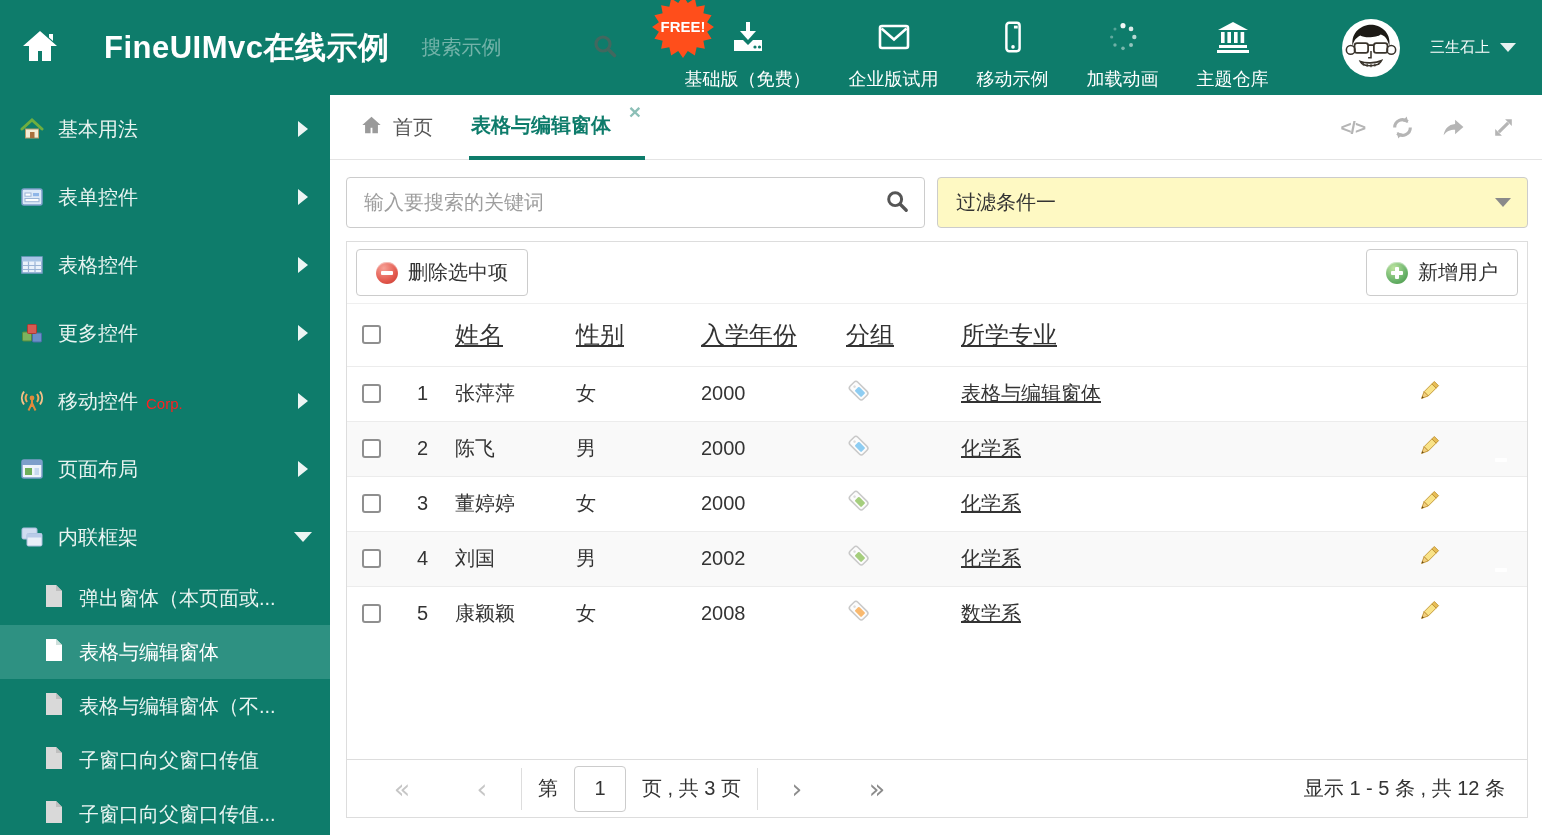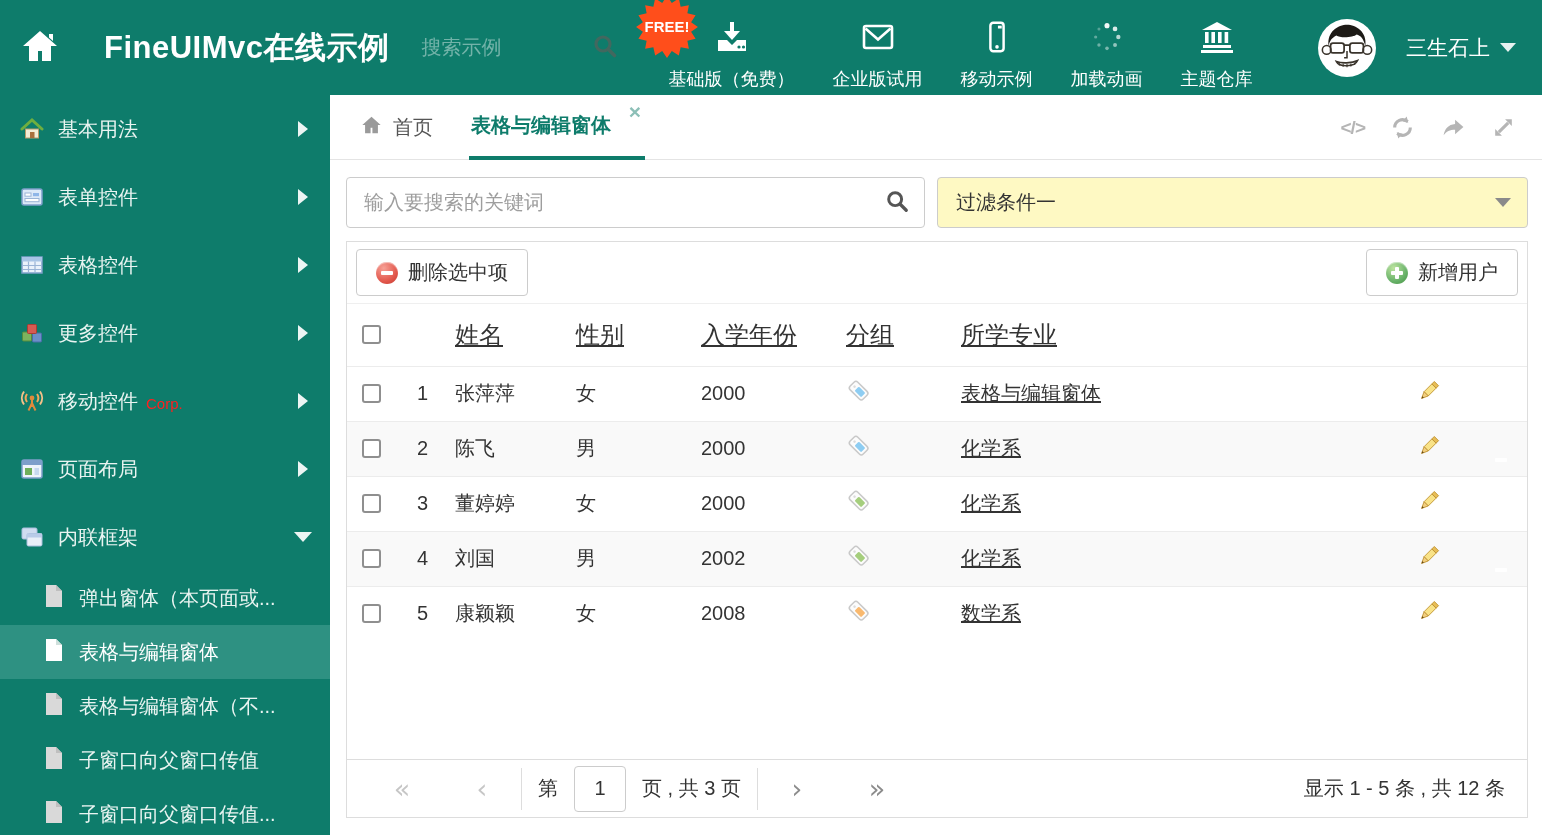--- a/index.html
+++ b/index.html
@@ -9,27 +9,27 @@
     font-family:"Liberation Sans","DejaVu Sans",sans-serif;
     background:#fff; color:#333;
   }
   
   .header{position:absolute;top:0;left:0;width:1542px;height:95px;background:#0E7C6B;display:flex;align-items:center;color:#fff;z-index:5;}
   .brand{display:flex;align-items:center;margin-left:20px;cursor:pointer;gap:28px;}
   .brand-title{font-size:31px;font-weight:bold;margin-left:16px;letter-spacing:.5px;}
   .hdr-search{display:flex;align-items:center;margin-left:32px;}
   .hdr-search-ph{color:rgba(255,255,255,.42);font-size:20px;width:130px;}
   .hdr-search-icon{margin-left:40px;}
-  .hdr-nav{display:flex;margin-left:32px;}
+  .hdr-nav{display:flex;margin-left:48px;}
   .hdr-nav-item{display:flex;flex-direction:column;align-items:center;margin:0 19px;position:relative;padding-top:16px;cursor:pointer;}
   .hdr-nav-item .lbl{font-size:18px;margin-top:9px;white-space:nowrap;}
   .free-badge{position:absolute;left:-34px;top:-9px;width:64px;height:64px;z-index:6;}
   .hdr-user{display:flex;align-items:center;margin-left:auto;margin-right:26px;cursor:pointer;}
   .avatar{width:58px;height:58px;border-radius:50%;overflow:hidden;background:#fff;flex:none;}
-  .user-name{font-size:21px;margin-left:30px;font-family:Liberation Mono, monospace;}
+  .user-name{font-size:15px;margin-left:30px;font-family:Liberation Mono, monospace;}
   .caret-down{width:0;height:0;border-left:8px solid transparent;border-right:8px solid transparent;border-top:9px solid rgba(255,255,255,.9);margin-left:10px;}
   
   .sidebar{position:absolute;top:95px;left:0;width:330px;height:740px;background:#0E7C6B;overflow:hidden;}
   .menu-item{height:68px;display:flex;align-items:center;color:#E9F4F1;font-size:20px;position:relative;padding-left:20px;cursor:pointer;}
   .menu-item .mi-icon{width:24px;height:24px;margin-right:14px;flex:none;}
   .menu-arrow-r{position:absolute;right:22px;width:0;height:0;border-top:8px solid transparent;border-bottom:8px solid transparent;border-left:10px solid rgba(255,255,255,.92);}
   .menu-arrow-d{position:absolute;right:18px;width:0;height:0;border-left:9px solid transparent;border-right:9px solid transparent;border-top:10px solid rgba(255,255,255,.92);}
   .mi-badge{color:#FF1F1F;font-size:15px;margin-left:8px;margin-top:4px;}
   .submenu-item{height:54px;display:flex;align-items:center;color:#E9F4F1;font-size:20px;padding-left:44px;cursor:pointer;}
   .submenu-item .file{margin-right:15px;flex:none;}

